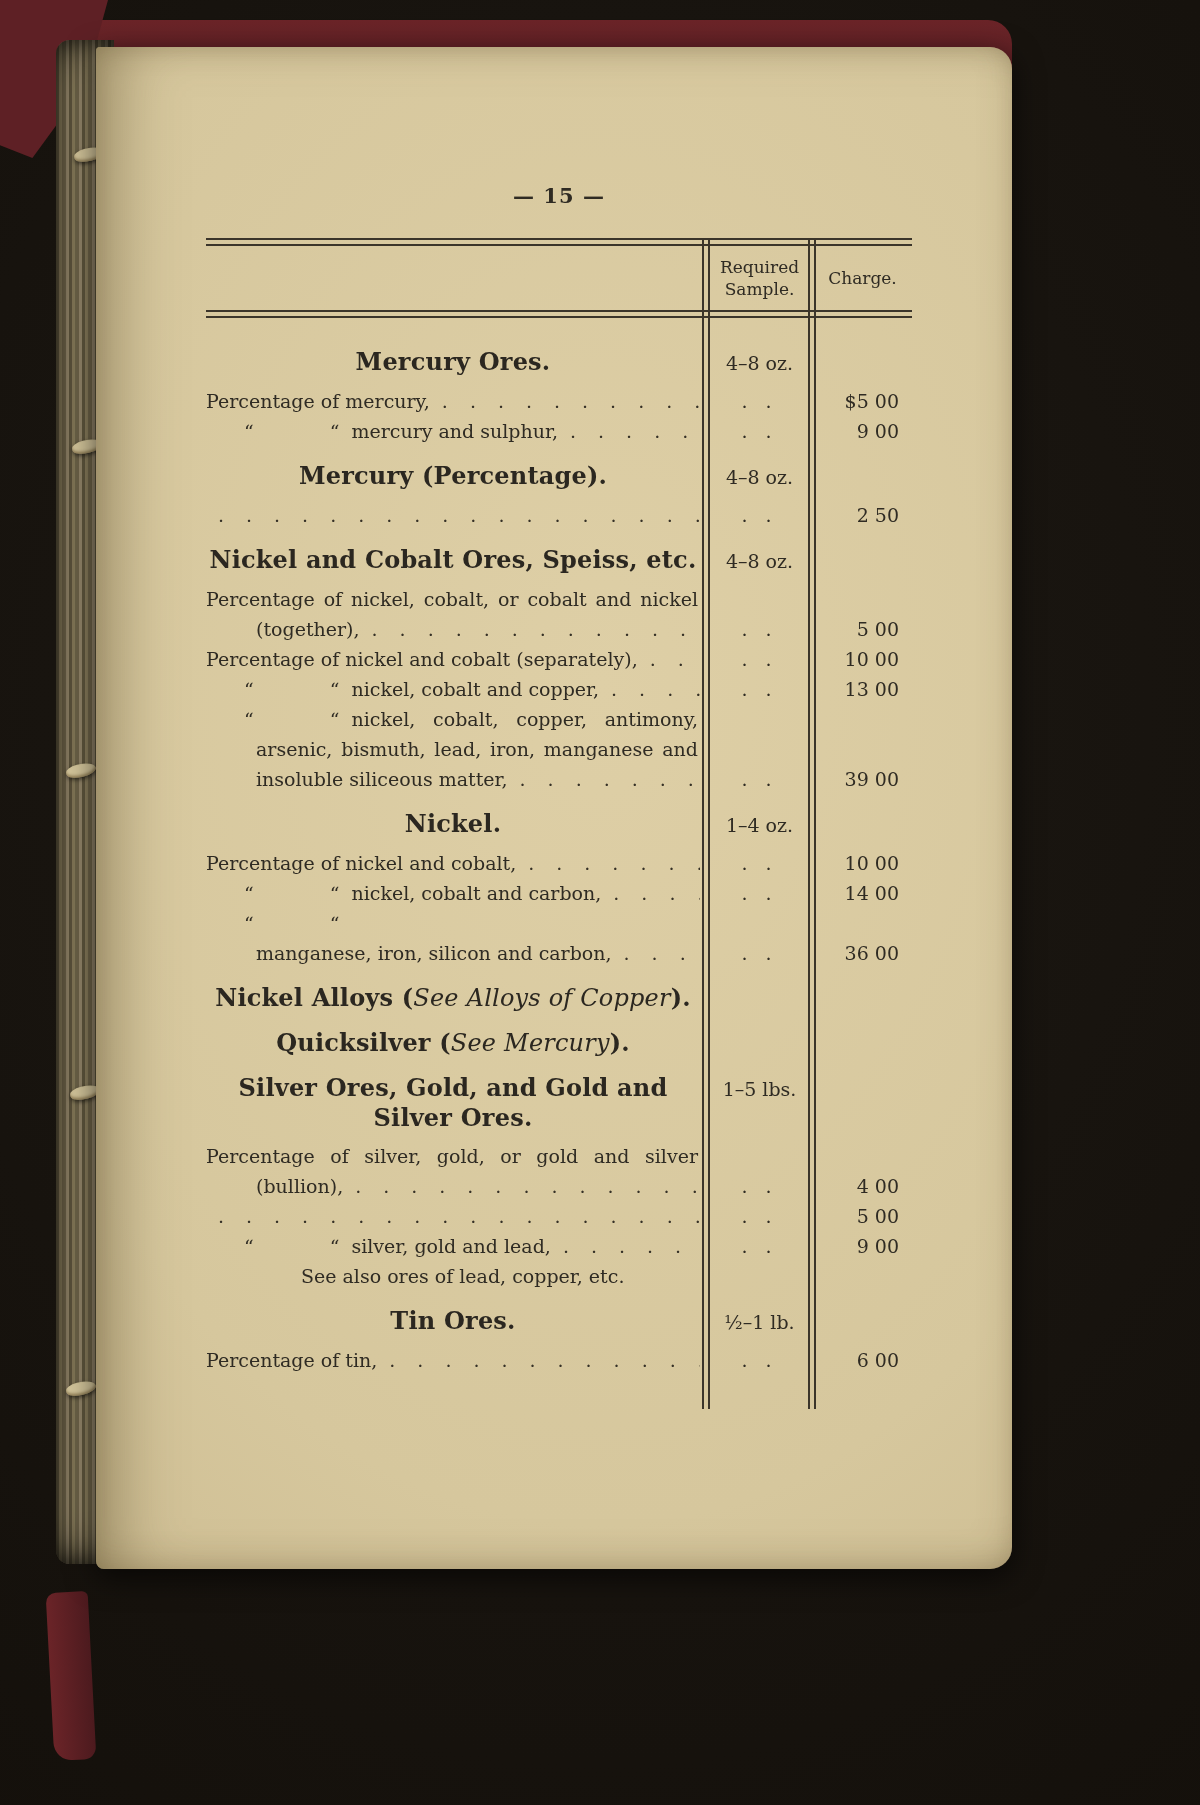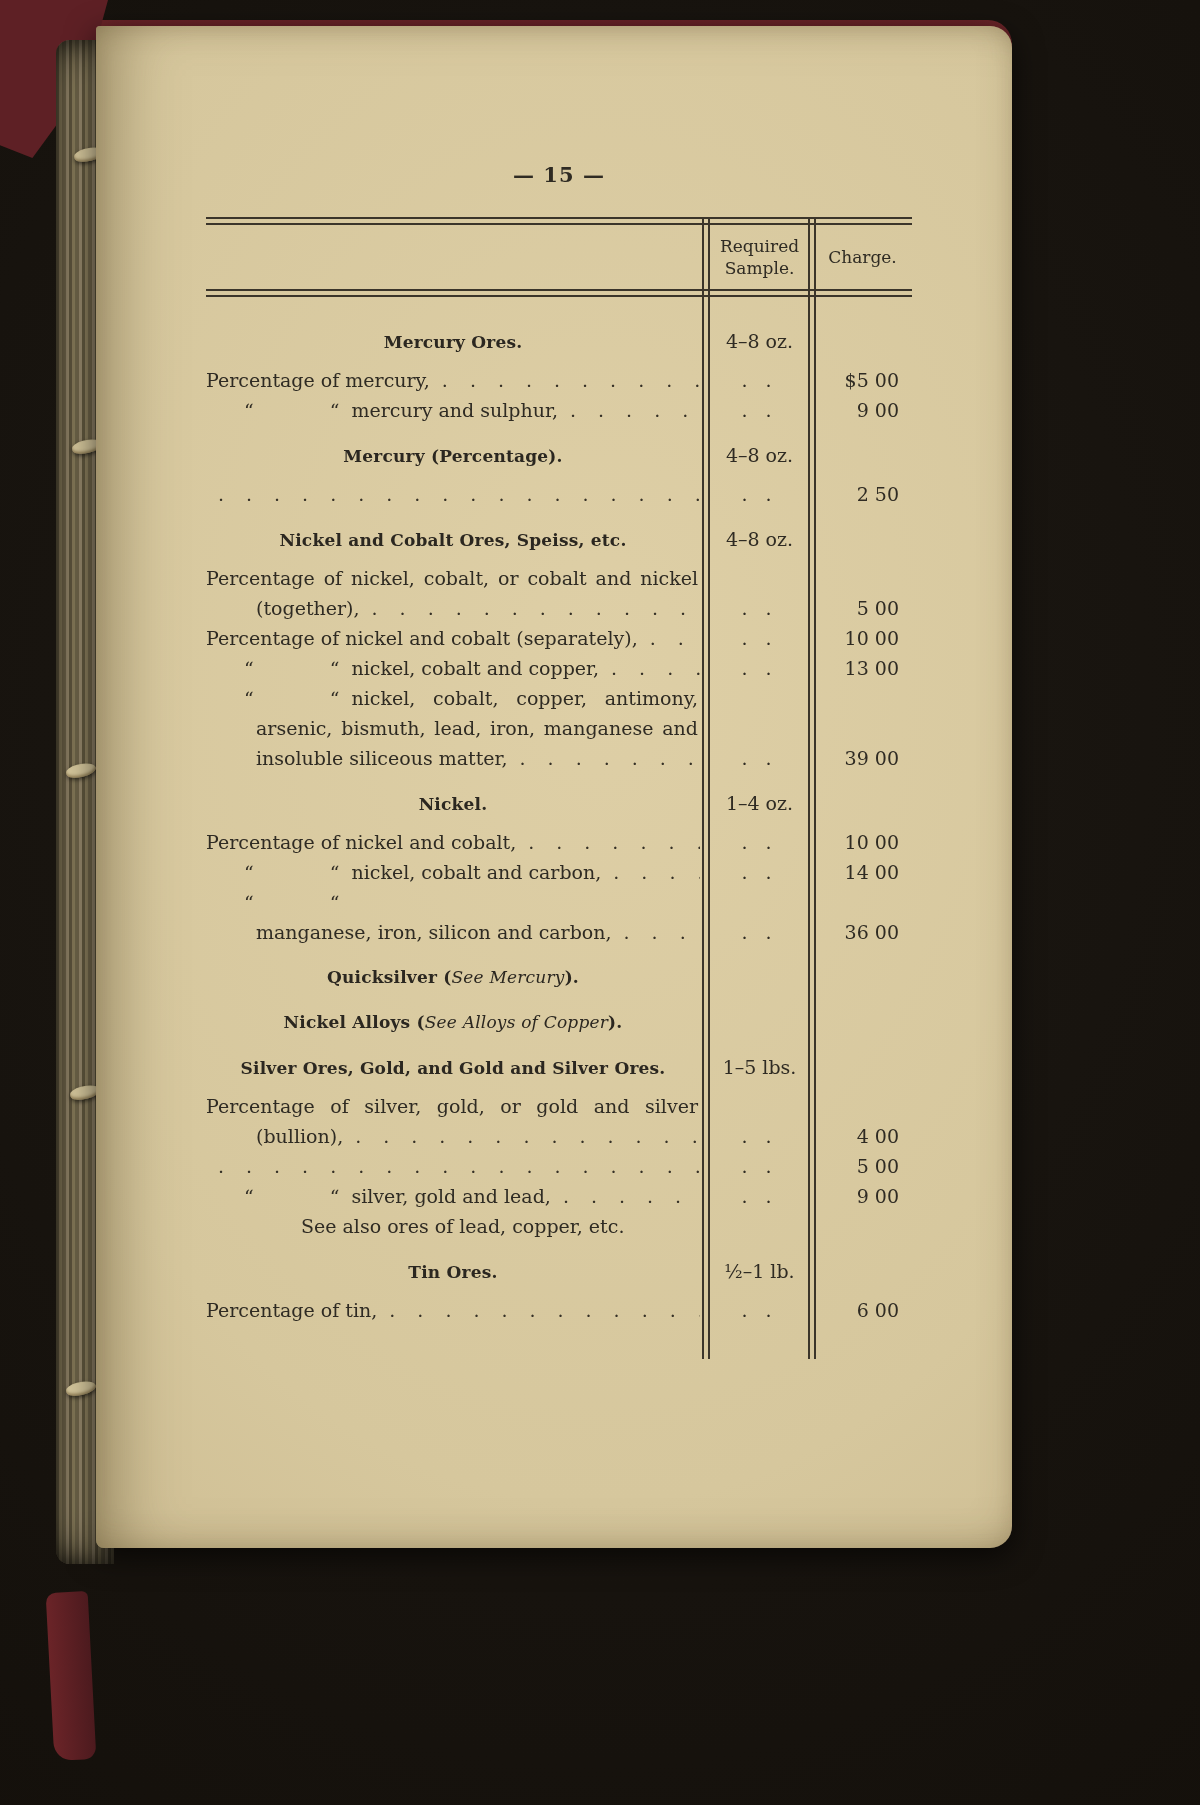--- a/index.html
+++ b/index.html
@@ -25,21 +25,21 @@
     background:repeating-linear-gradient(90deg,#5f563e 0 3px,#877b5b 3px 6px,#6e644a 6px 10px,#93866a 10px 13px);
     border-radius:14px 0 0 14px;
     box-shadow:inset 0 0 22px rgba(0,0,0,.6), inset 0 -30px 40px -20px rgba(0,0,0,.55), inset 0 30px 40px -20px rgba(0,0,0,.45); }
   .thread { position:absolute; width:30px; height:13px; background:#d2c49a;
     border-radius:45% 60% 50% 55%; box-shadow:0 2px 4px rgba(0,0,0,.6), inset 0 -2px 3px rgba(120,100,60,.7);
     transform:rotate(-14deg); }
   .t1{left:74px;top:148px} .t2{left:72px;top:440px} .t3{left:66px;top:764px}
   .t4{left:70px;top:1086px} .t5{left:66px;top:1382px}
 
   
-  .page { position:absolute; left:96px; top:26px; width:916px; height:1522px;
+  .page { position:absolute; left:96px; top:47px; width:916px; height:1522px;
     background:radial-gradient(120% 100% at 55% 42%, #decfa6 0%, #d6c79d 55%, #cbba8f 85%, #bfae83 100%);
     border-radius:4px 22px 22px 8px;
     box-shadow:inset 46px 0 70px -34px rgba(92,76,44,.6),
                inset -10px -12px 46px -24px rgba(84,64,32,.45),
                inset 0 14px 30px -18px rgba(90,70,40,.35),
                0 8px 30px rgba(0,0,0,.65); }
   .inner { position:relative; padding-top:136px; color:#2f2b23; }
 
   .pgnum { width:706px; margin-left:110px; text-align:center;
     font-size:21px; font-weight:bold; letter-spacing:1px; }
@@ -56,21 +56,21 @@
     border-left:2px solid #3b352a; border-right:2px solid #3b352a; }
   .v1 { left:496px; } .v2 { left:602px; }
 
   .tbody { padding:14px 0 34px; }
   .trow { display:flex; align-items:baseline; min-height:30px; line-height:30px; font-size:19px; }
   .c1 { width:500px; box-sizing:border-box; padding-right:6px; display:flex; align-items:baseline; min-width:0; }
   .c2 { width:107px; text-align:center; }
   .c3 { width:99px; box-sizing:border-box; text-align:right; padding-right:13px; }
 
   .hrow { margin:15px 0 8px; }
-  .hrow .c1 { display:block; text-align:center; font-weight:bold; font-size:17px; letter-spacing:.2px; color:#2b2720; }
+  .hrow .c1 { display:block; text-align:center; font-weight:bold; font-size:24px; letter-spacing:.2px; color:#2b2720; }
   .hrow .hem { font-weight:normal; font-style:italic; }
   .hrow .c2 { font-weight:normal; font-size:19px; }
 
   .lt { flex:0 1 auto; white-space:nowrap; }
   .lt.ind1 { margin-left:50px; }
   .lt.ind2 { margin-left:95px; }
   .lt.jt { flex:1 1 auto; white-space:normal; text-align:justify; text-align-last:justify; padding-right:2px; }
   .dq { flex:0 0 auto; } .dq1 { margin-left:38px; } .dq2 { margin-left:76px; margin-right:12px; }
   .lead { flex:1 1 auto; min-width:0; overflow:hidden; white-space:nowrap;
     letter-spacing:22px; margin-left:12px; color:#353026; }
@@ -239,26 +239,26 @@
             </div>
             <div class="trow">
               <div class="c1">
                 <span class="lt ind1">manganese, iron, silicon and carbon,</span>
                 <span class="lead">.........................</span>
               </div>
               <div class="c2"><span class="sdots">. .</span></div>
               <div class="c3"><span class="charge">36 00</span></div>
             </div>
             <div class="trow hrow">
+              <div class="c1"><span class="head">Nickel Alloys (</span><em class="hem">See Alloys of Copper</em><span class="htail">).</span></div>
+              <div class="c2"></div>
+              <div class="c3"></div>
+            </div>
+            <div class="trow hrow">
               <div class="c1"><span class="head">Quicksilver (</span><em class="hem">See Mercury</em><span class="htail">).</span></div>
-              <div class="c2"></div>
-              <div class="c3"></div>
-            </div>
-            <div class="trow hrow">
-              <div class="c1"><span class="head">Nickel Alloys (</span><em class="hem">See Alloys of Copper</em><span class="htail">).</span></div>
               <div class="c2"></div>
               <div class="c3"></div>
             </div>
             <div class="trow hrow">
               <div class="c1"><span class="head">Silver Ores, Gold, and Gold and Silver Ores.</span></div>
               <div class="c2"><span class="sample">1–5 lbs.</span></div>
               <div class="c3"></div>
             </div>
             <div class="trow">
               <div class="c1">

